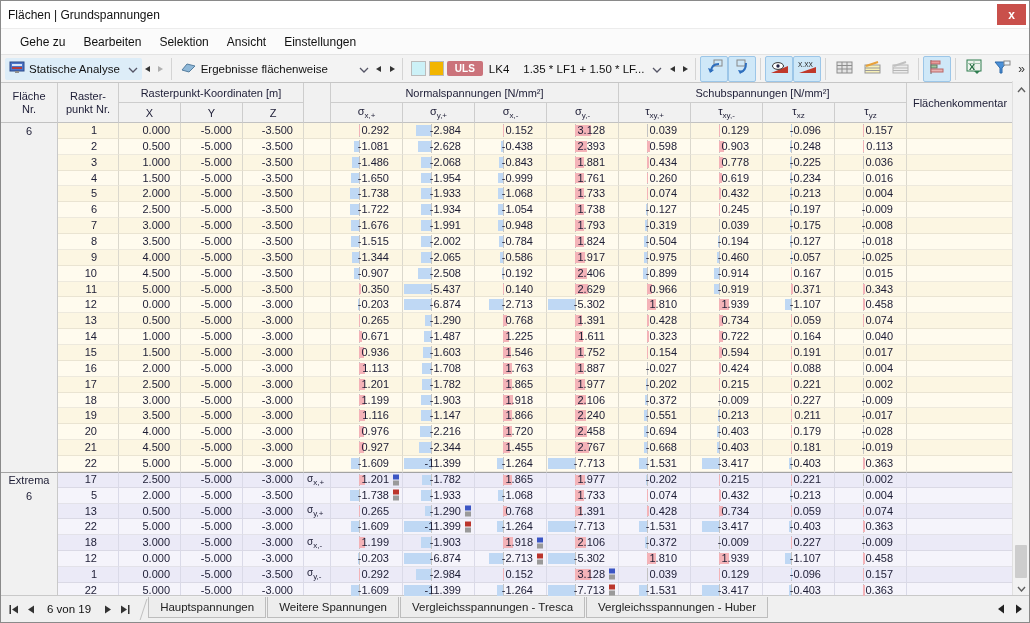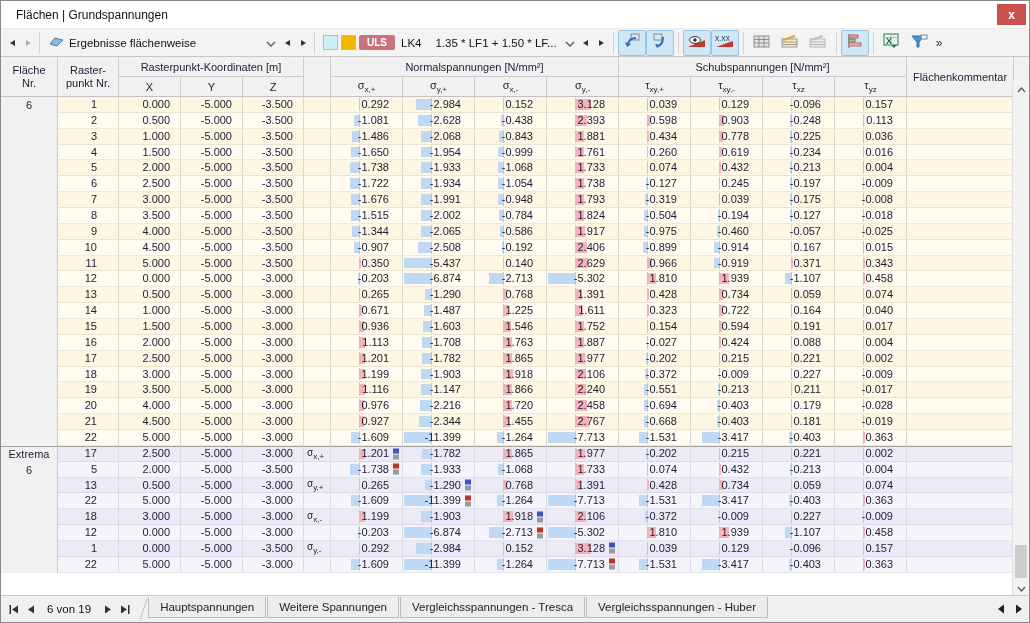--- a/index.html
+++ b/index.html
@@ -1,19 +1,19 @@
 <!DOCTYPE html>
 <html><head>
 <meta charset="utf-8">
 <style>
   html,body{margin:0;padding:0;background:#d8d8d8;font-family:"Liberation Sans",sans-serif;}
   .win{position:relative;width:1030px;height:623px;background:#fff;border:1px solid #8a8a8a;box-sizing:border-box;overflow:hidden;}
   
   .titlebar{height:27px;display:flex;align-items:center;background:#fff;border-bottom:1px solid #ececec;}
-  .title{font-size:12px;color:#111;padding-left:15px;}
+  .title{font-size:12px;color:#111;padding-left:7px;}
   .closebtn{position:absolute;top:3px;right:3px;width:29px;height:21px;display:flex;align-items:center;justify-content:center;color:#fff;font-size:12px;font-weight:bold;line-height:1;cursor:pointer;}
   
   .menubar{height:25px;display:flex;align-items:center;background:#fbfbfb;border-bottom:1px solid #e3e3e3;padding-left:10px;}
   .menu-item{font-size:12px;color:#111;padding:4px 9px;cursor:default;}
   
   .toolbar{height:28px;display:flex;align-items:center;background:#f3f3f3;border-bottom:1px solid #c6c6c6;padding:0 4px;box-sizing:border-box;}
   .combo{display:flex;align-items:center;height:22px;font-size:11.5px;color:#111;padding:0 4px;border-radius:2px;}
   .combo .lab{margin:0 6px 0 4px;white-space:nowrap;}
   .combo1{background:#ddedf8;}
   .chev{margin-left:2px;}
@@ -71,22 +71,41 @@
 </head>
 <body>
 
 <div class="win">
 
   <div class="titlebar">
     <span class="title">Flächen | Grundspannungen</span>
     <div class="closebtn" style="background: rgb(201, 80, 75);">x</div>
   </div>
 
+  <div class="menubar">
+      <span class="menu-item">Gehe zu</span>
+      <span class="menu-item">Bearbeiten</span>
+      <span class="menu-item">Selektion</span>
+      <span class="menu-item">Ansicht</span>
+      <span class="menu-item">Einstellungen</span>
+    </div>
 
   <div class="toolbar">
+    <div class="combo combo1">
+      <span><svg width="16" height="13">
+            <rect x="1" y="1" width="14" height="9" fill="#4a74c9" stroke="#2d4a88"></rect>
+            <rect x="3" y="3" width="10" height="2" fill="#d8e4f8"></rect>
+            <rect x="3" y="6" width="10" height="2" fill="#b23c3c"></rect>
+            <rect x="6" y="10" width="4" height="2" fill="#909090"></rect>
+          </svg></span>
+      <span class="lab">Statische Analyse</span>
+      <span class="chev"><svg width="10" height="6">
+            <polyline points="1,1 5,5 9,1" fill="none" stroke="#556" stroke-width="1.3"></polyline>
+          </svg></span>
+    </div>
     <span class="spin">
         <svg width="8" height="8">
           <polygon points="6,1 6,7 1,4" fill="#333"></polygon>
         </svg>
       </span>
     <span class="spin">
         <svg width="8" height="8">
           <polygon points="2,1 2,7 7,4" fill="#b0b0b0"></polygon>
         </svg>
       </span>

